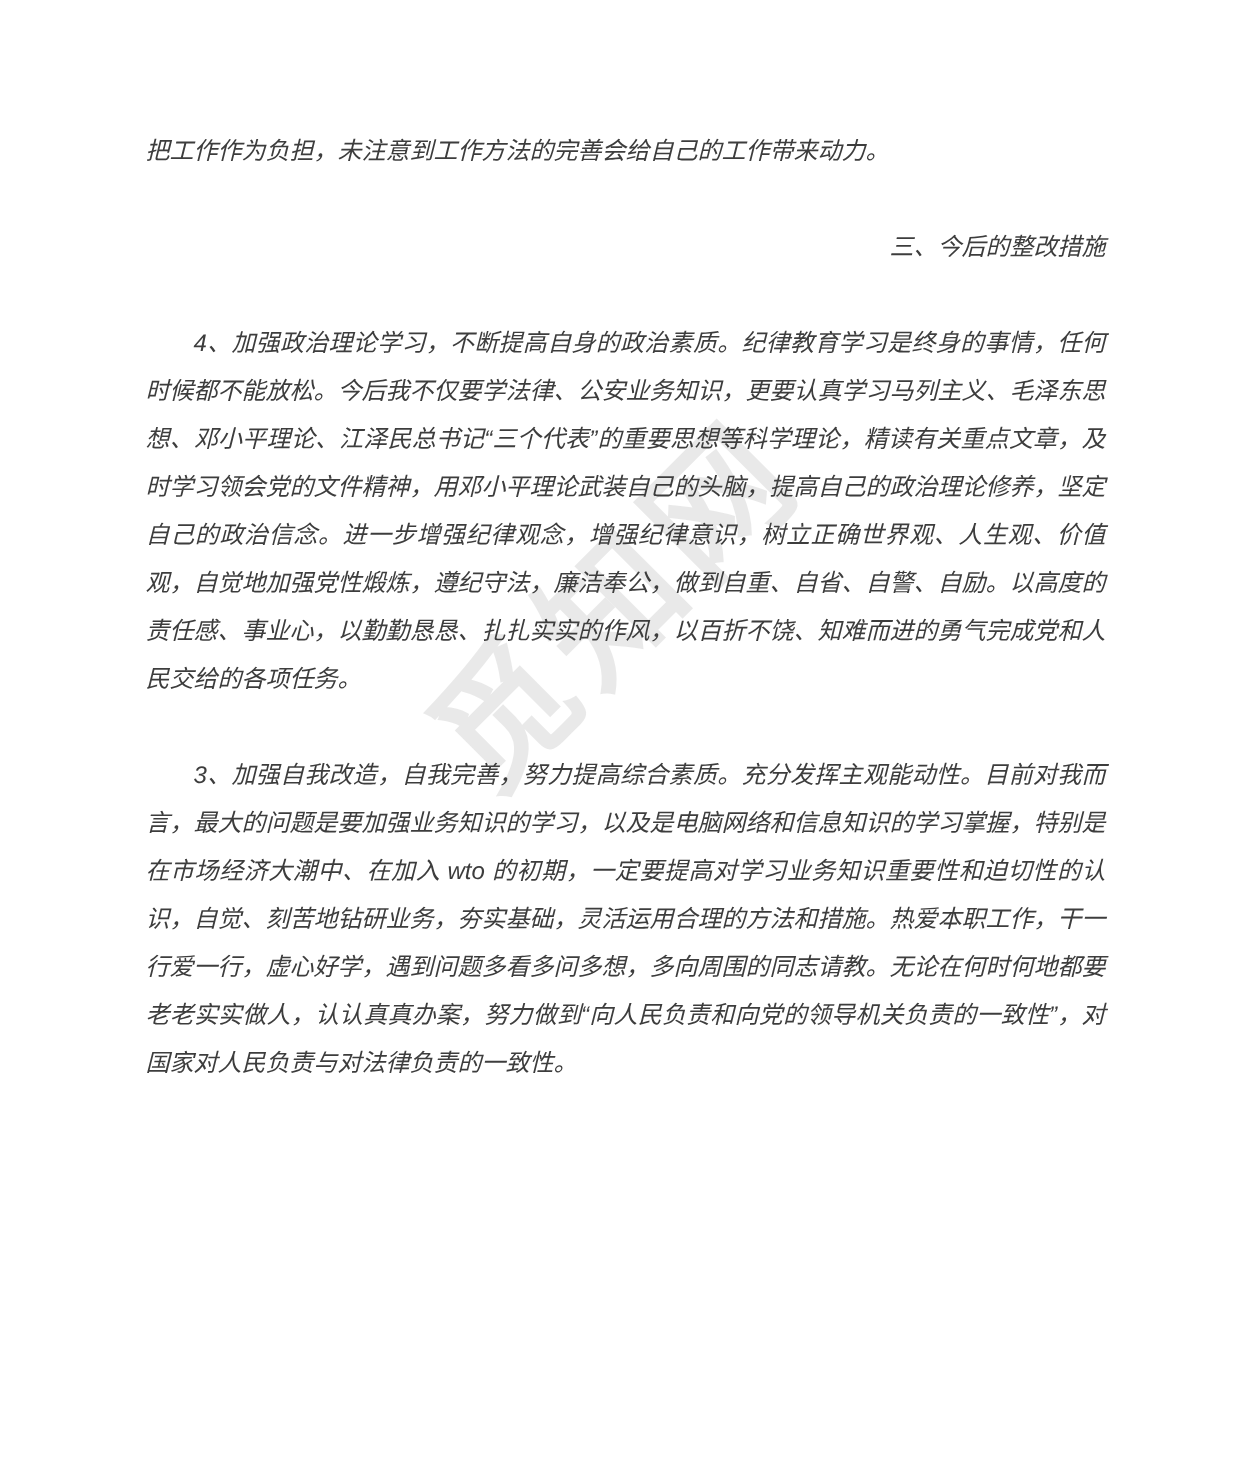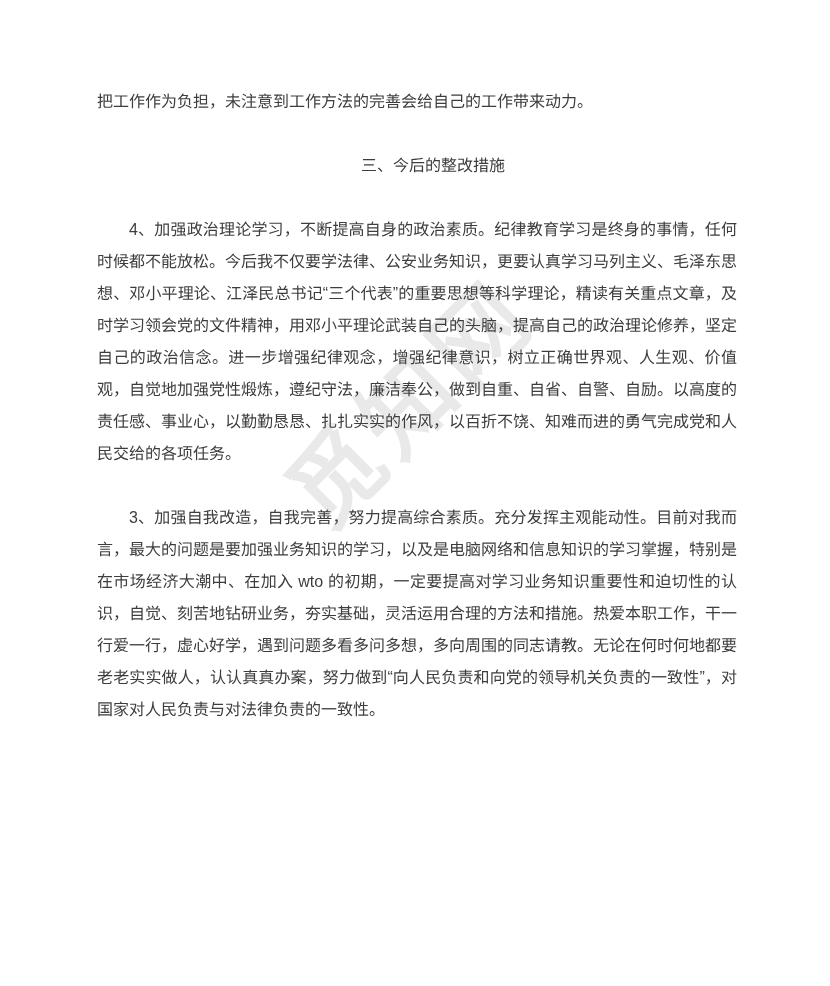--- a/index.html
+++ b/index.html
@@ -36,29 +36,30 @@
     top: 86px;
     width: 640px;
     z-index: 1;
     color: #3d3d3d;
     font-size: 16px;
     line-height: 32px;
     text-align: justify;
   }
   .content p {
     margin: 0 0 32px 0;
+    font-style: italic;
   }
   .indent {
     text-indent: 2em;
   }
   .no-indent {
     text-indent: 0;
   }
   .heading {
-    text-align: center;
+    text-align: right;
   }
 </style>
 </head>
 <body>
 
 <div class="page">
   <div class="watermark">觅知网</div>
   <div class="content">
     <p class="no-indent">把工作作为负担，未注意到工作方法的完善会给自己的工作带来动力。</p>
     <p class="indent heading">三、今后的整改措施</p>

